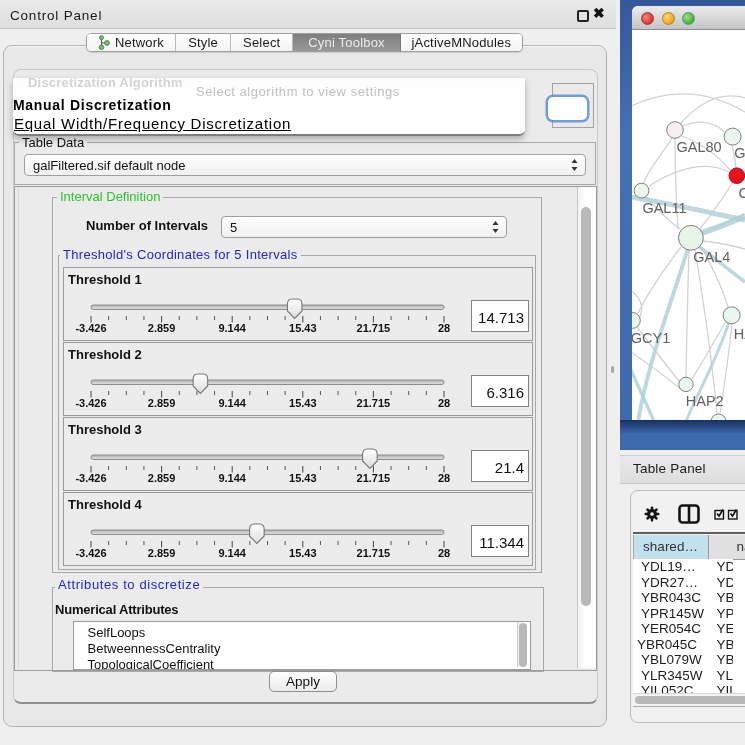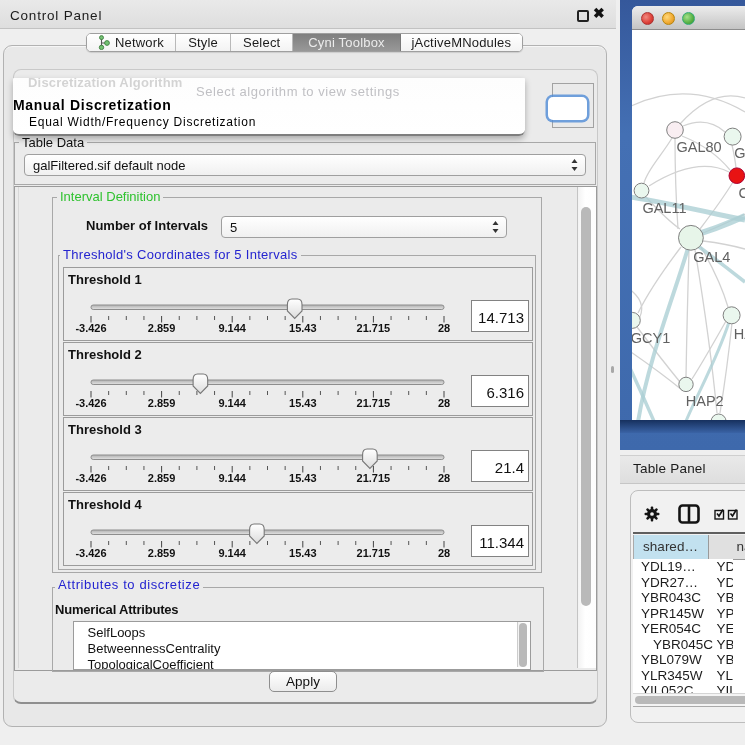--- a/index.html
+++ b/index.html
@@ -320,21 +320,21 @@
     <div class="s" style="width:54.5px;">Style</div>
     <div class="s" style="width:61.5px;">Select</div>
     <div class="s sel" style="width:107px;">Cyni Toolbox</div>
     <div class="s" style="width:122px;">jActiveMNodules</div>
   </div>
 
   <div class="abs" id="popup">
     <div class="abs" style="left:15px;top:-3px;font-size:13px;font-weight:bold;color:#9a9a9a;opacity:.42;letter-spacing:.2px;">Discretization Algorithm</div>
     <div class="abs" style="left:183px;top:6px;font-size:13px;color:#c0c0c4;letter-spacing:.55px;">Select algorithm to view settings</div>
     <div class="abs" style="left:0px;top:19px;font-size:14px;font-weight:bold;color:#000;letter-spacing:.7px;">Manual Discretization</div>
-    <div class="abs" style="left:16px;top:37px;font-size:12px;color:#000;letter-spacing:.75px;">Equal Width/Frequency Discretization</div>
+    <div class="abs" style="left:1px;top:37px;font-size:15px;color:#000;letter-spacing:.75px;text-decoration:underline;">Equal Width/Frequency Discretization</div>
   </div>
 
   <div class="abs" id="bluewin"></div>
   <div class="abs" style="left:620px;top:420px;width:125px;height:13px;background:linear-gradient(#16305e,#3a63a5);"></div>
   <div class="abs" id="innerwin">
     <div id="mactb">
       <div class="light" style="left:9px;background:radial-gradient(circle at 4px 4px,#f08a80,#dd3f37 60%,#b02c25);border:0.5px solid #a33;"></div>
       <div class="light" style="left:29.5px;background:radial-gradient(circle at 4px 4px,#ffd97a,#f0a830 60%,#c8861f);border:0.5px solid #b8860b;"></div>
       <div class="light" style="left:50px;background:radial-gradient(circle at 4px 4px,#a5e08a,#55b043 60%,#3d8a30);border:0.5px solid #3a7;"></div>
     </div>
@@ -433,21 +433,21 @@
        border-bottom:1px solid #9a9a9a;font-size:13.5px;color:#333;text-align:center;line-height:23.5px;">shared…</div>
   <div class="abs" style="left:708.5px;top:535px;width:37px;height:23.5px;background:#e0e0e0;border-bottom:1px solid #9a9a9a;
        font-size:13.5px;color:#333;padding-left:28px;line-height:23.5px;">na</div>
   <div class="abs" style="left:633px;top:559px;width:100px;height:134px;background:#fff;overflow:hidden;font-size:13.5px;color:#1c1c1c;">
     <div style="position:relative;">
       <div style="height:15.5px;line-height:15.5px;"><span style="padding-left:8px;">YDL19…</span><span style="position:absolute;left:83.5px;">YDL1</span></div>
       <div style="height:15.5px;line-height:15.5px;position:relative;"><span style="padding-left:8px;">YDR27…</span><span style="position:absolute;left:83.5px;">YDR2</span></div>
       <div style="height:15.5px;line-height:15.5px;position:relative;"><span style="padding-left:8px;">YBR043C</span><span style="position:absolute;left:83.5px;">YBR0</span></div>
       <div style="height:15.5px;line-height:15.5px;position:relative;"><span style="padding-left:8px;">YPR145W</span><span style="position:absolute;left:83.5px;">YPR1</span></div>
       <div style="height:15.5px;line-height:15.5px;position:relative;"><span style="padding-left:8px;">YER054C</span><span style="position:absolute;left:83.5px;">YER0</span></div>
-      <div style="height:15.5px;line-height:15.5px;position:relative;"><span style="padding-left:20px;">YBR045C</span><span style="position:absolute;left:83.5px;">YBR0</span></div>
+      <div style="height:15.5px;line-height:15.5px;position:relative;"><span style="padding-left:4px;">YBR045C</span><span style="position:absolute;left:83.5px;">YBR0</span></div>
       <div style="height:15.5px;line-height:15.5px;position:relative;"><span style="padding-left:8px;">YBL079W</span><span style="position:absolute;left:83.5px;">YBL0</span></div>
       <div style="height:15.5px;line-height:15.5px;position:relative;"><span style="padding-left:8px;">YLR345W</span><span style="position:absolute;left:83.5px;">YLR3</span></div>
       <div style="height:15.5px;line-height:15.5px;position:relative;"><span style="padding-left:8px;">YIL052C</span><span style="position:absolute;left:83.5px;text-align:center;">YIL0</span></div>
     </div>
   </div>
   <div class="abs" style="left:633px;top:693px;width:112px;height:13px;background:#f4f4f4;border-top:1px solid #d5d5d5;"></div>
   <div class="abs thumb" style="left:635px;top:695.5px;width:115px;height:8px;border-radius:4px;"></div>
   <div class="abs" style="left:633px;top:706px;width:112px;height:1px;background:#aaa;"></div>
 
   <div class="abs" style="left:611px;top:366px;width:3px;height:7px;background:#a8a8a8;border-radius:1.5px;"></div>

